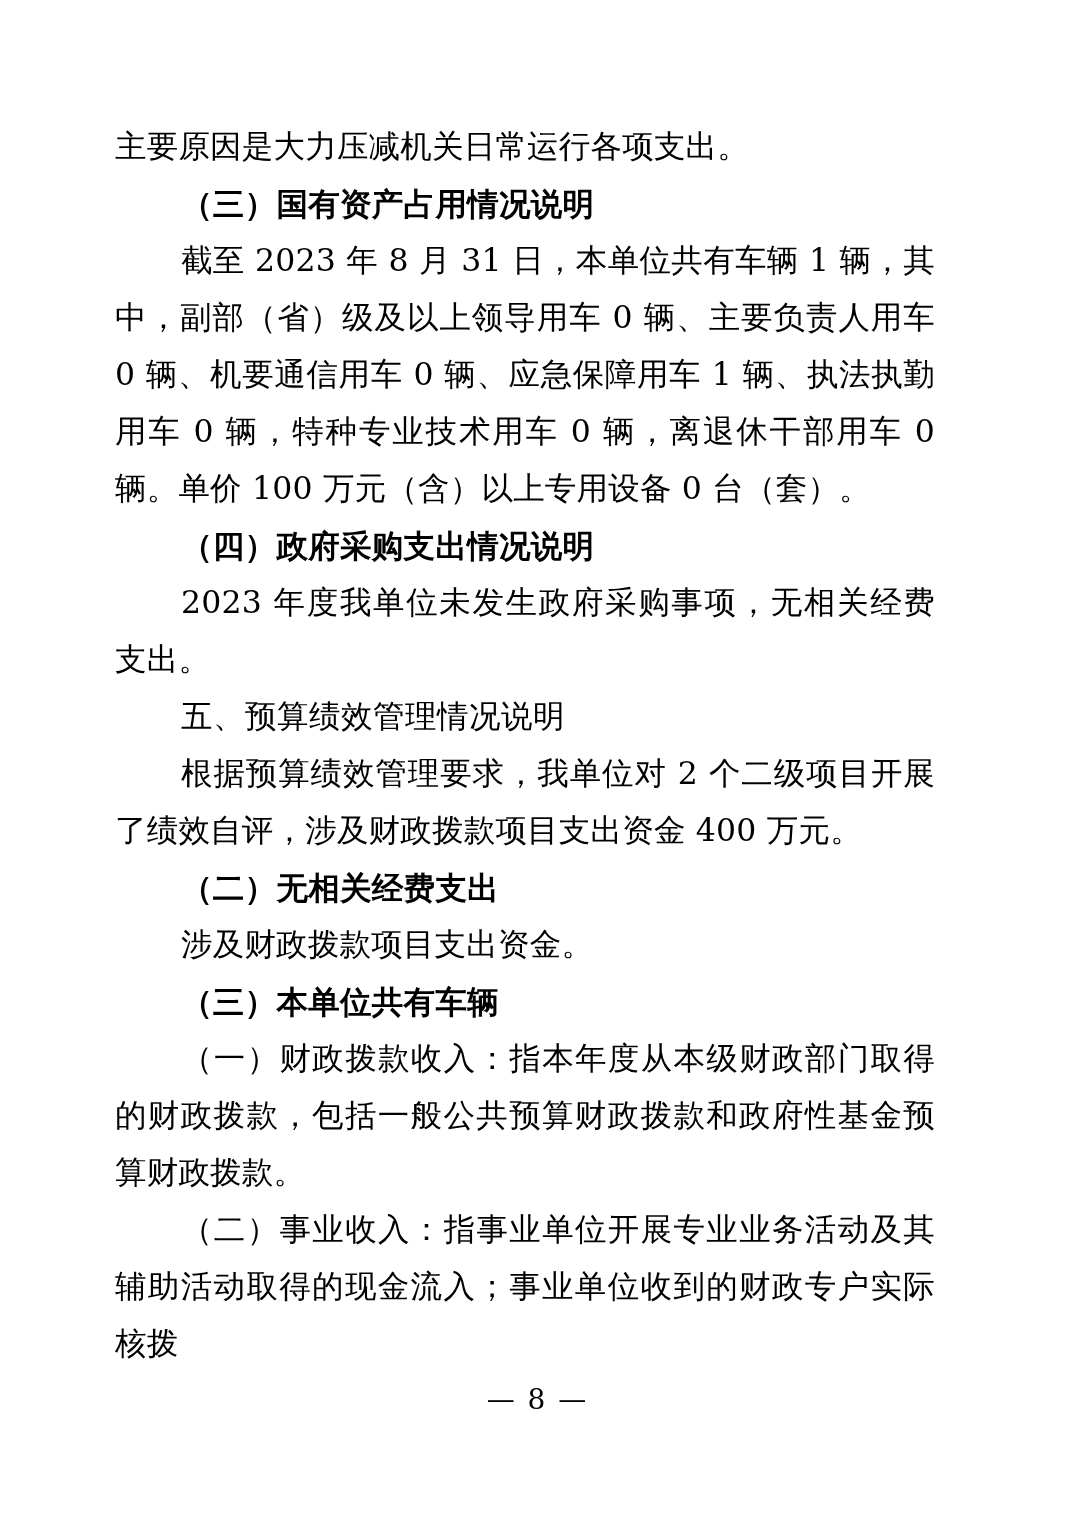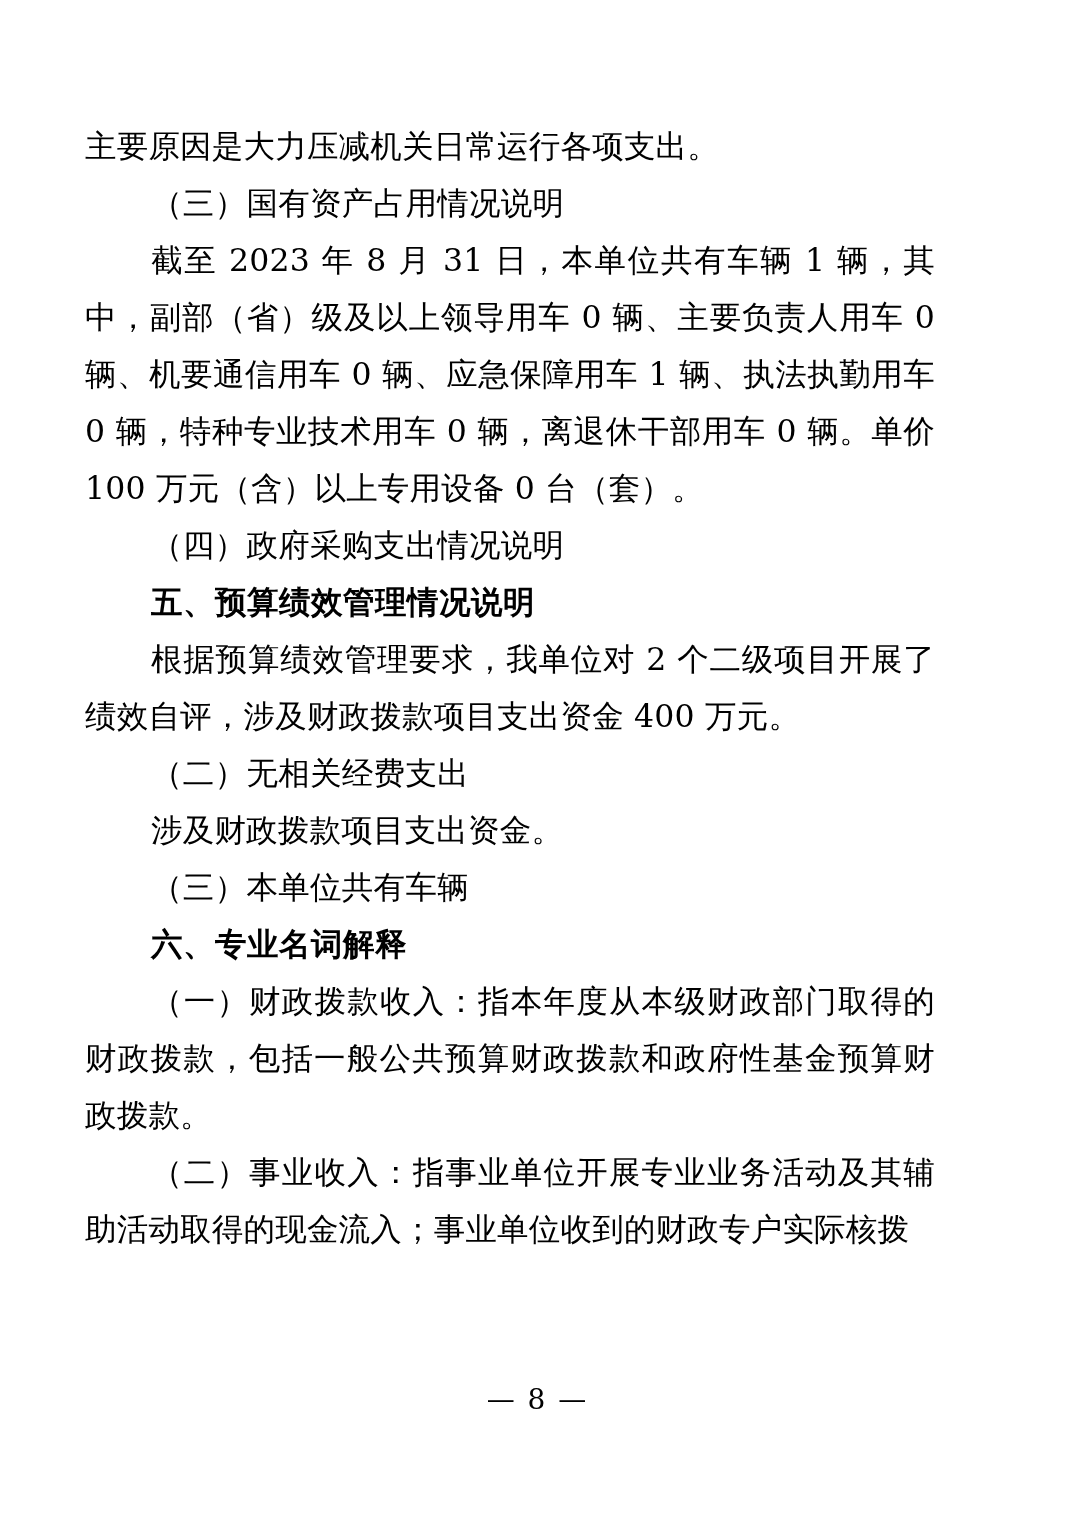--- a/index.html
+++ b/index.html
@@ -12,45 +12,45 @@
     height: 1520px;
     font-family: "DejaVu Serif", "Liberation Serif", serif;
     color: #000000;
     overflow: hidden;
   }
   .page {
     position: relative;
     width: 1075px;
     height: 1520px;
     box-sizing: border-box;
-    padding: 118px 140px 0 85px;
+    padding: 118px 140px 0 115px;
   }
   .body-text {
     font-size: 31.5px;
     line-height: 57px;
     text-align: justify;
     text-justify: inter-ideograph;
     letter-spacing: 0.2px;
   }
   p {
     margin: 0;
   }
   .indent2 {
     text-indent: 66px;
   }
   .heading {
-    font-weight: bold;
+    font-weight: normal;
     font-size: 31.5px;
     line-height: 57px;
     text-indent: 66px;
     letter-spacing: 0.5px;
     font-family: "DejaVu Sans", "Liberation Sans", sans-serif;
   }
   .subheading {
-    font-weight: normal;
+    font-weight: bold;
     font-size: 31.5px;
     line-height: 57px;
     text-indent: 66px;
     letter-spacing: 0.3px;
     font-family: "DejaVu Serif", "Liberation Serif", serif;
   }
   .page-number {
     position: absolute;
     left: 0;
     right: 0;
@@ -67,33 +67,33 @@
 <div class="page">
 
   <p class="body-text">主要原因是大力压减机关日常运行各项支出。</p>
 
   <p class="subheading">（三）国有资产占用情况说明</p>
 
   <p class="body-text indent2">截至 2023 年 8 月 31 日，本单位共有车辆 1 辆，其中，副部（省）级及以上领导用车 0 辆、主要负责人用车 0 辆、机要通信用车 0 辆、应急保障用车 1 辆、执法执勤用车 0 辆，特种专业技术用车 0 辆，离退休干部用车 0 辆。单价 100 万元（含）以上专用设备 0 台（套）。</p>
 
   <p class="subheading">（四）政府采购支出情况说明</p>
 
+  <p class="body-text indent2">2023 年度我单位未发生政府采购事项，无相关经费支出。</p>
 
   <p class="heading">五、预算绩效管理情况说明</p>
 
 
   <p class="body-text indent2">根据预算绩效管理要求，我单位对 2 个二级项目开展了绩效自评，涉及财政拨款项目支出资金 400 万元。</p>
 
   <p class="subheading">（二）无相关经费支出</p>
 
   <p class="body-text indent2">涉及财政拨款项目支出资金。</p>
 
   <p class="subheading">（三）本单位共有车辆</p>
 
 
-  <p class="heading">六、专业名词解释</p>
 
   <p class="body-text indent2">（一）财政拨款收入：指本年度从本级财政部门取得的财政拨款，包括一般公共预算财政拨款和政府性基金预算财政拨款。</p>
 
   <p class="body-text indent2">（二）事业收入：指事业单位开展专业业务活动及其辅助活动取得的现金流入；事业单位收到的财政专户实际核拨</p>
 
   <div class="page-number">— 8 —</div>
 </div>
 
 </body></html>

